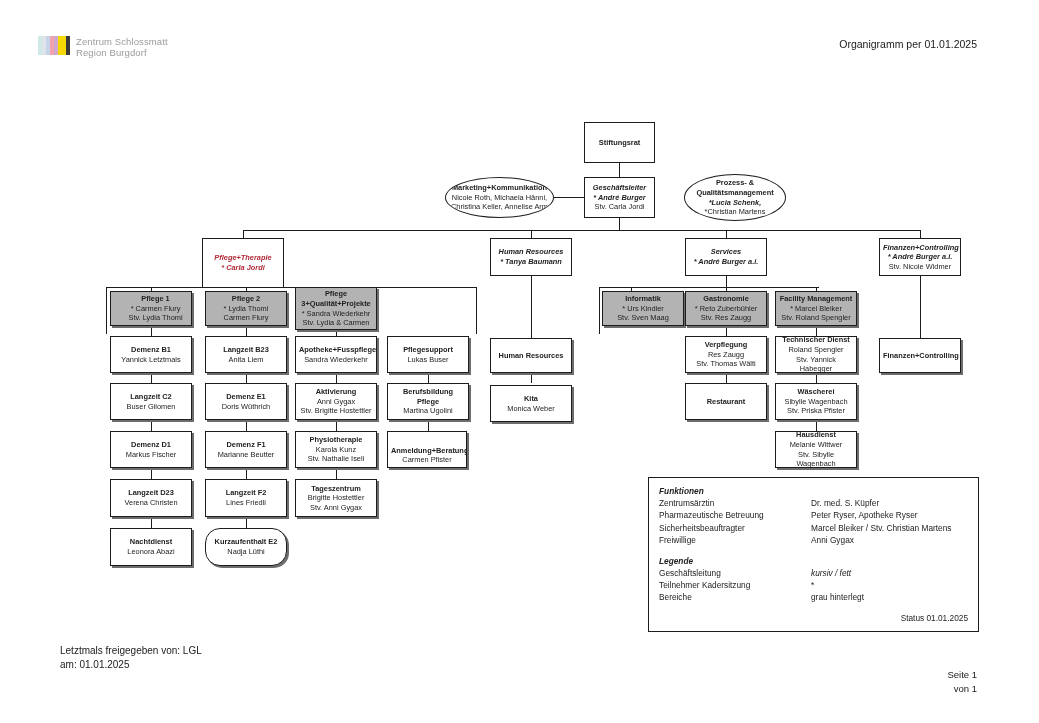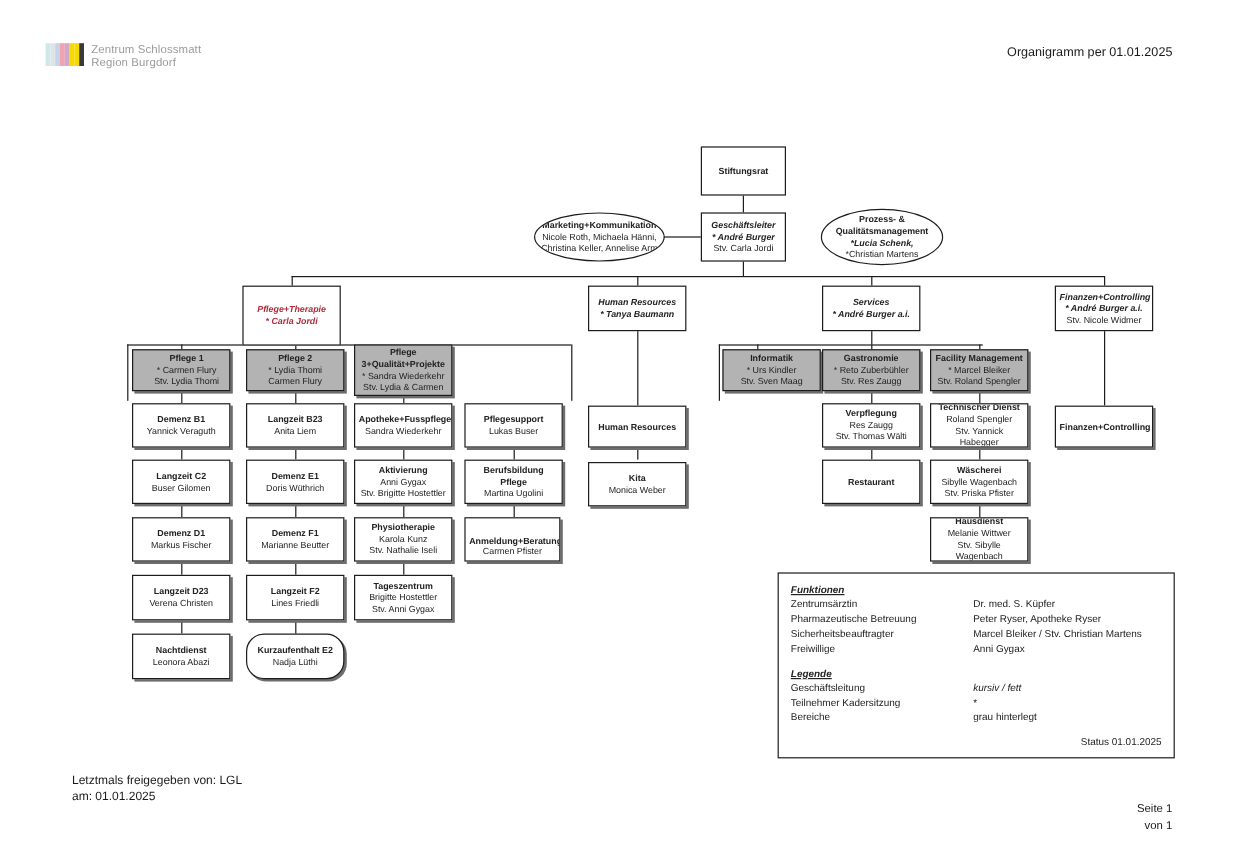--- a/index.html
+++ b/index.html
@@ -77,21 +77,21 @@
     position: absolute;
     left: 648px; top: 477px; width: 331px; height: 155px;
     border: 1.2px solid #1c1c1c;
     background: #ffffff;
     padding: 8px 10px 6px 10px;
     font-size: 8.3px;
     z-index: 3;
   }
   #legend .sect-title {
     font-weight: bold; font-style: italic;
-    margin-bottom: 1px; font-size: 8.3px; text-decoration: underline;
+    margin-bottom: 1px; font-size: 8.3px;
   }
   #legend table { border-collapse: collapse; width: 100%; }
   #legend td { padding: 0; font-size: 8.3px; line-height: 12.4px; vertical-align: top; }
   #legend td.k { width: 152px; }
   #legend .gap { height: 9px; }
   #legend .status {
     text-align: right; font-size: 8.3px; margin-top: 9px;
   }
   #legend .it { font-style: italic; }
 </style>
@@ -230,21 +230,21 @@
 </div>
 <div class="node shaded shadowed" style="left:295px; top:287px; width:82px; height:43px;">
   <span class="t b">Pflege</span>
   <span class="t b">3+Qualität+Projekte</span>
   <span class="t">* Sandra Wiederkehr</span>
   <span class="t">Stv. Lydia &amp; Carmen</span>
 </div>
 
 <div class="node shadowed" style="left:110px; top:336px; width:82px; height:37px;">
   <span class="t b">Demenz B1</span>
-  <span class="t">Yannick Veraguth</span>
+  <span class="t">Yannick Letztmals</span>
 </div>
 <div class="node shadowed" style="left:110px; top:383px; width:82px; height:37px;">
   <span class="t b">Langzeit C2</span>
   <span class="t">Buser Gilomen</span>
 </div>
 <div class="node shadowed" style="left:110px; top:431px; width:82px; height:37px;">
   <span class="t b">Demenz D1</span>
   <span class="t">Markus Fischer</span>
 </div>
 <div class="node shadowed" style="left:110px; top:479px; width:82px; height:38px;">

